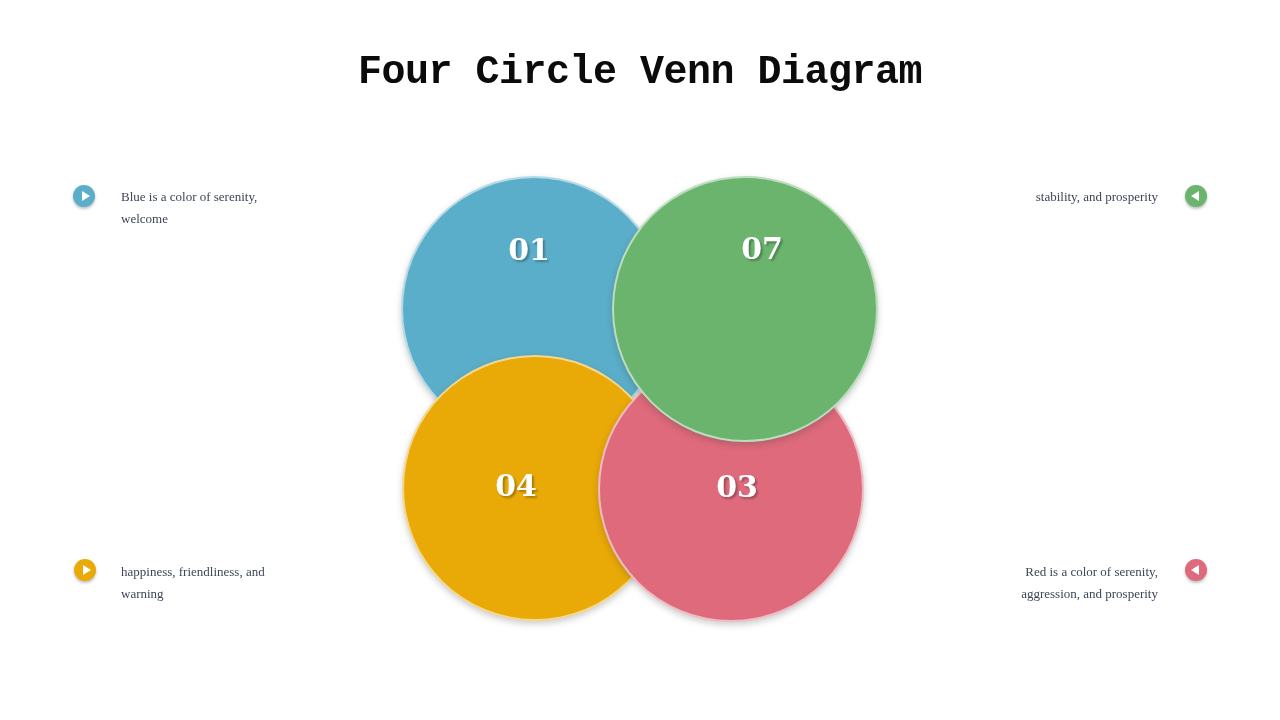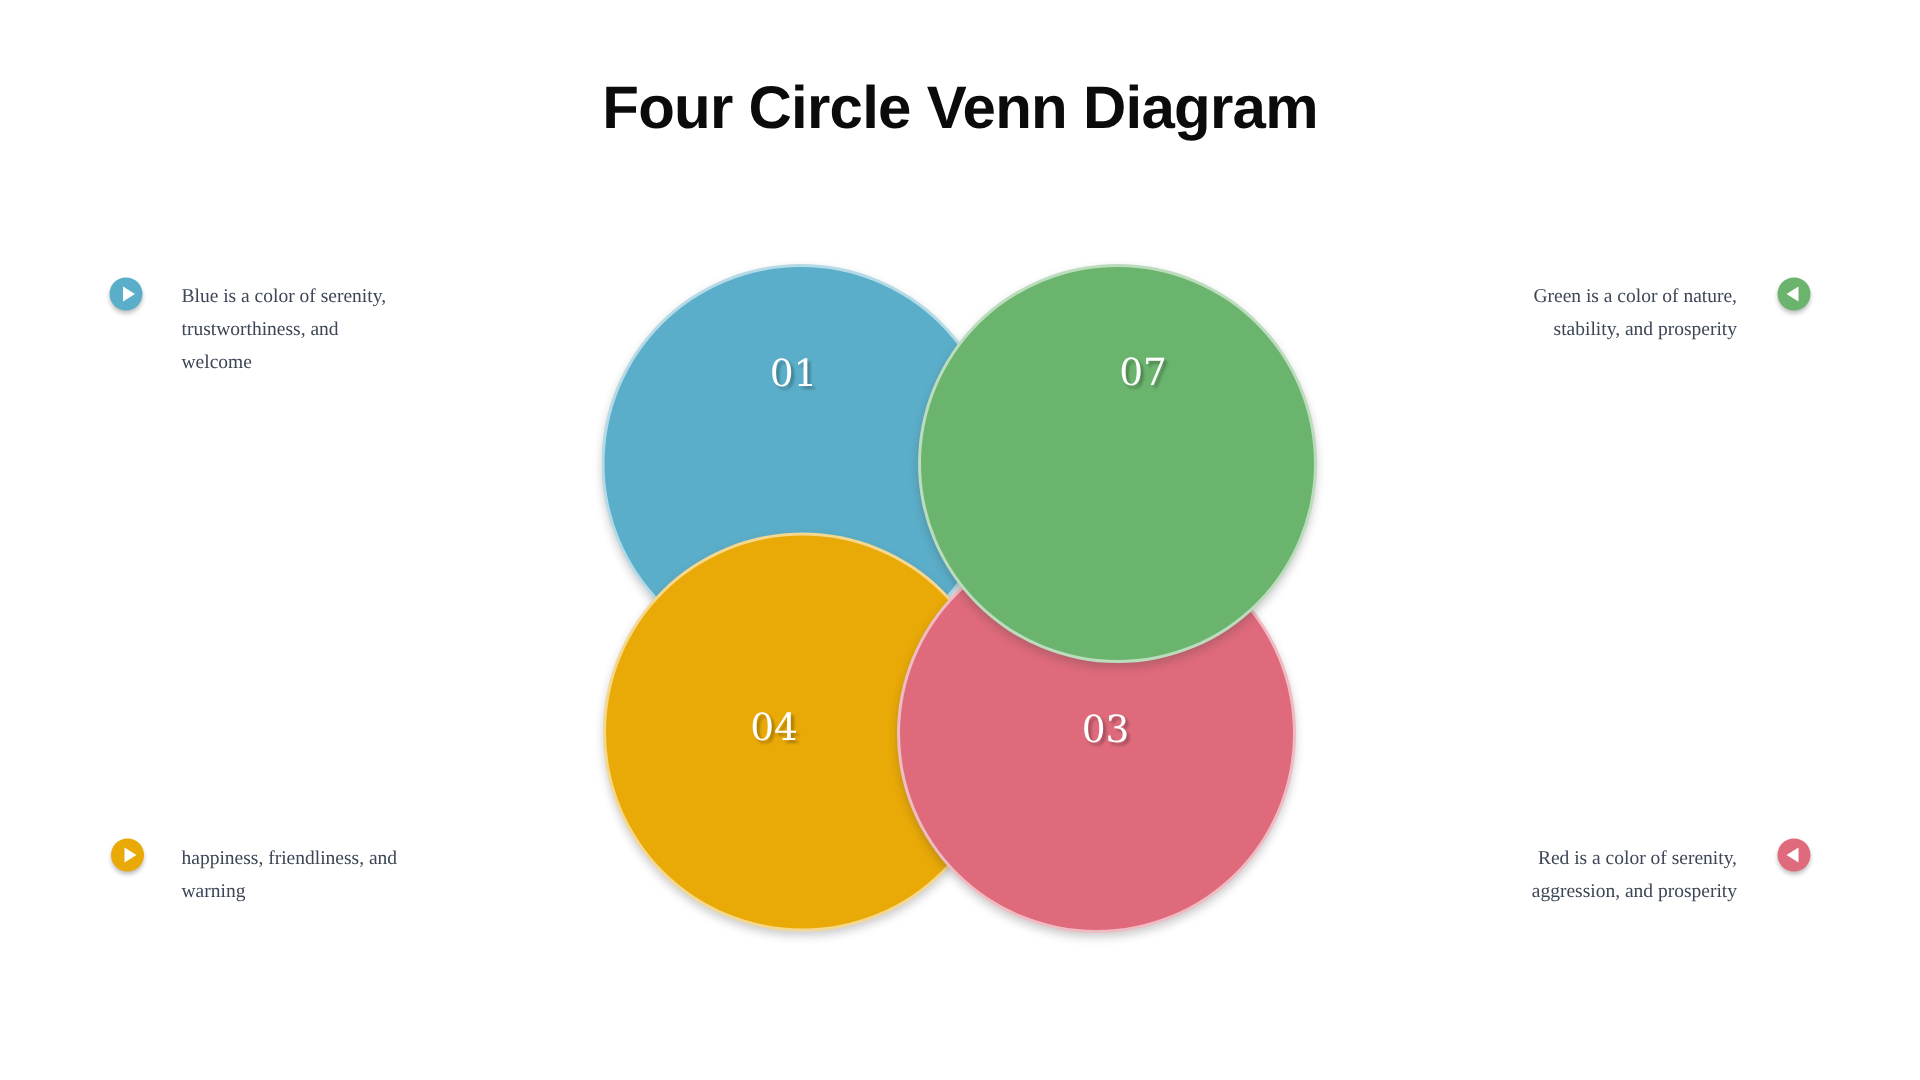--- a/index.html
+++ b/index.html
@@ -17,21 +17,21 @@
     height: 720px;
     background: #ffffff;
   }
   .title {
     position: absolute;
     left: 0;
     top: 50px;
     width: 1280px;
     margin: 0;
     text-align: center;
-    font-family: Liberation Sans, sans-serif;
+    font-family: Liberation Mono, monospace;
     font-weight: bold;
     font-size: 40px;
     letter-spacing: -0.5px;
     color: #0b0b0b;
   }
   .venn { position: absolute; left: 0; top: 0; width: 1280px; height: 720px; }
   .circle {
     position: absolute;
     width: 266px;
     height: 266px;
@@ -42,22 +42,22 @@
   }
   .c-blue   { left: 401px; top: 176px; z-index: 1; background: #5BAEC9; }
   .c-yellow { left: 402px; top: 355px; z-index: 2; background: #E9A907; }
   .c-red    { left: 598px; top: 356px; z-index: 3; background: #DE6A7B; }
   .c-green  { left: 612px; top: 176px; z-index: 4; background: #6BB46E; }
   .num {
     position: absolute;
     z-index: 6;
     transform: translate(-50%, -50%);
     font-family: "DejaVu Serif", serif;
-    font-weight: normal;
-    font-size: 25px;
+    font-weight: bold;
+    font-size: 30px;
     color: #ffffff;
     text-shadow: 2px 2px 2px rgba(0,0,0,0.28);
     white-space: nowrap;
   }
   .n01 { left: 529px; top: 249px; }
   .n02 { left: 762px; top: 248px; }
   .n03 { left: 737px; top: 486px; }
   .n04 { left: 516px; top: 485px; }
   .legend-item { position: absolute; z-index: 7; }
   .legend-text {
@@ -119,31 +119,29 @@
     <span class="num n03">03</span>
     <span class="num n04">04</span>
   </div>
 
   <div class="bullet b-blue" style="background-color: rgb(91, 174, 201);">
     <span class="tri-right"></span>
   </div>
   <div class="legend-item lt-blue">
     <div class="legend-text">
       <div>Blue is a color of serenity,</div>
-      <div>trustworthiness, and</div>
       <div>welcome</div>
     </div>
   </div>
 
   <div class="bullet b-green" style="background-color: rgb(107, 180, 110);">
     <span class="tri-left"></span>
   </div>
   <div class="legend-item lt-green">
     <div class="legend-text align-right">
-      <div>Green is a color of nature,</div>
       <div>stability, and prosperity</div>
     </div>
   </div>
 
   <div class="bullet b-yellow" style="background-color: rgb(233, 169, 7);">
     <span class="tri-right"></span>
   </div>
   <div class="legend-item lt-yellow">
     <div class="legend-text">
       <div>happiness, friendliness, and</div>

